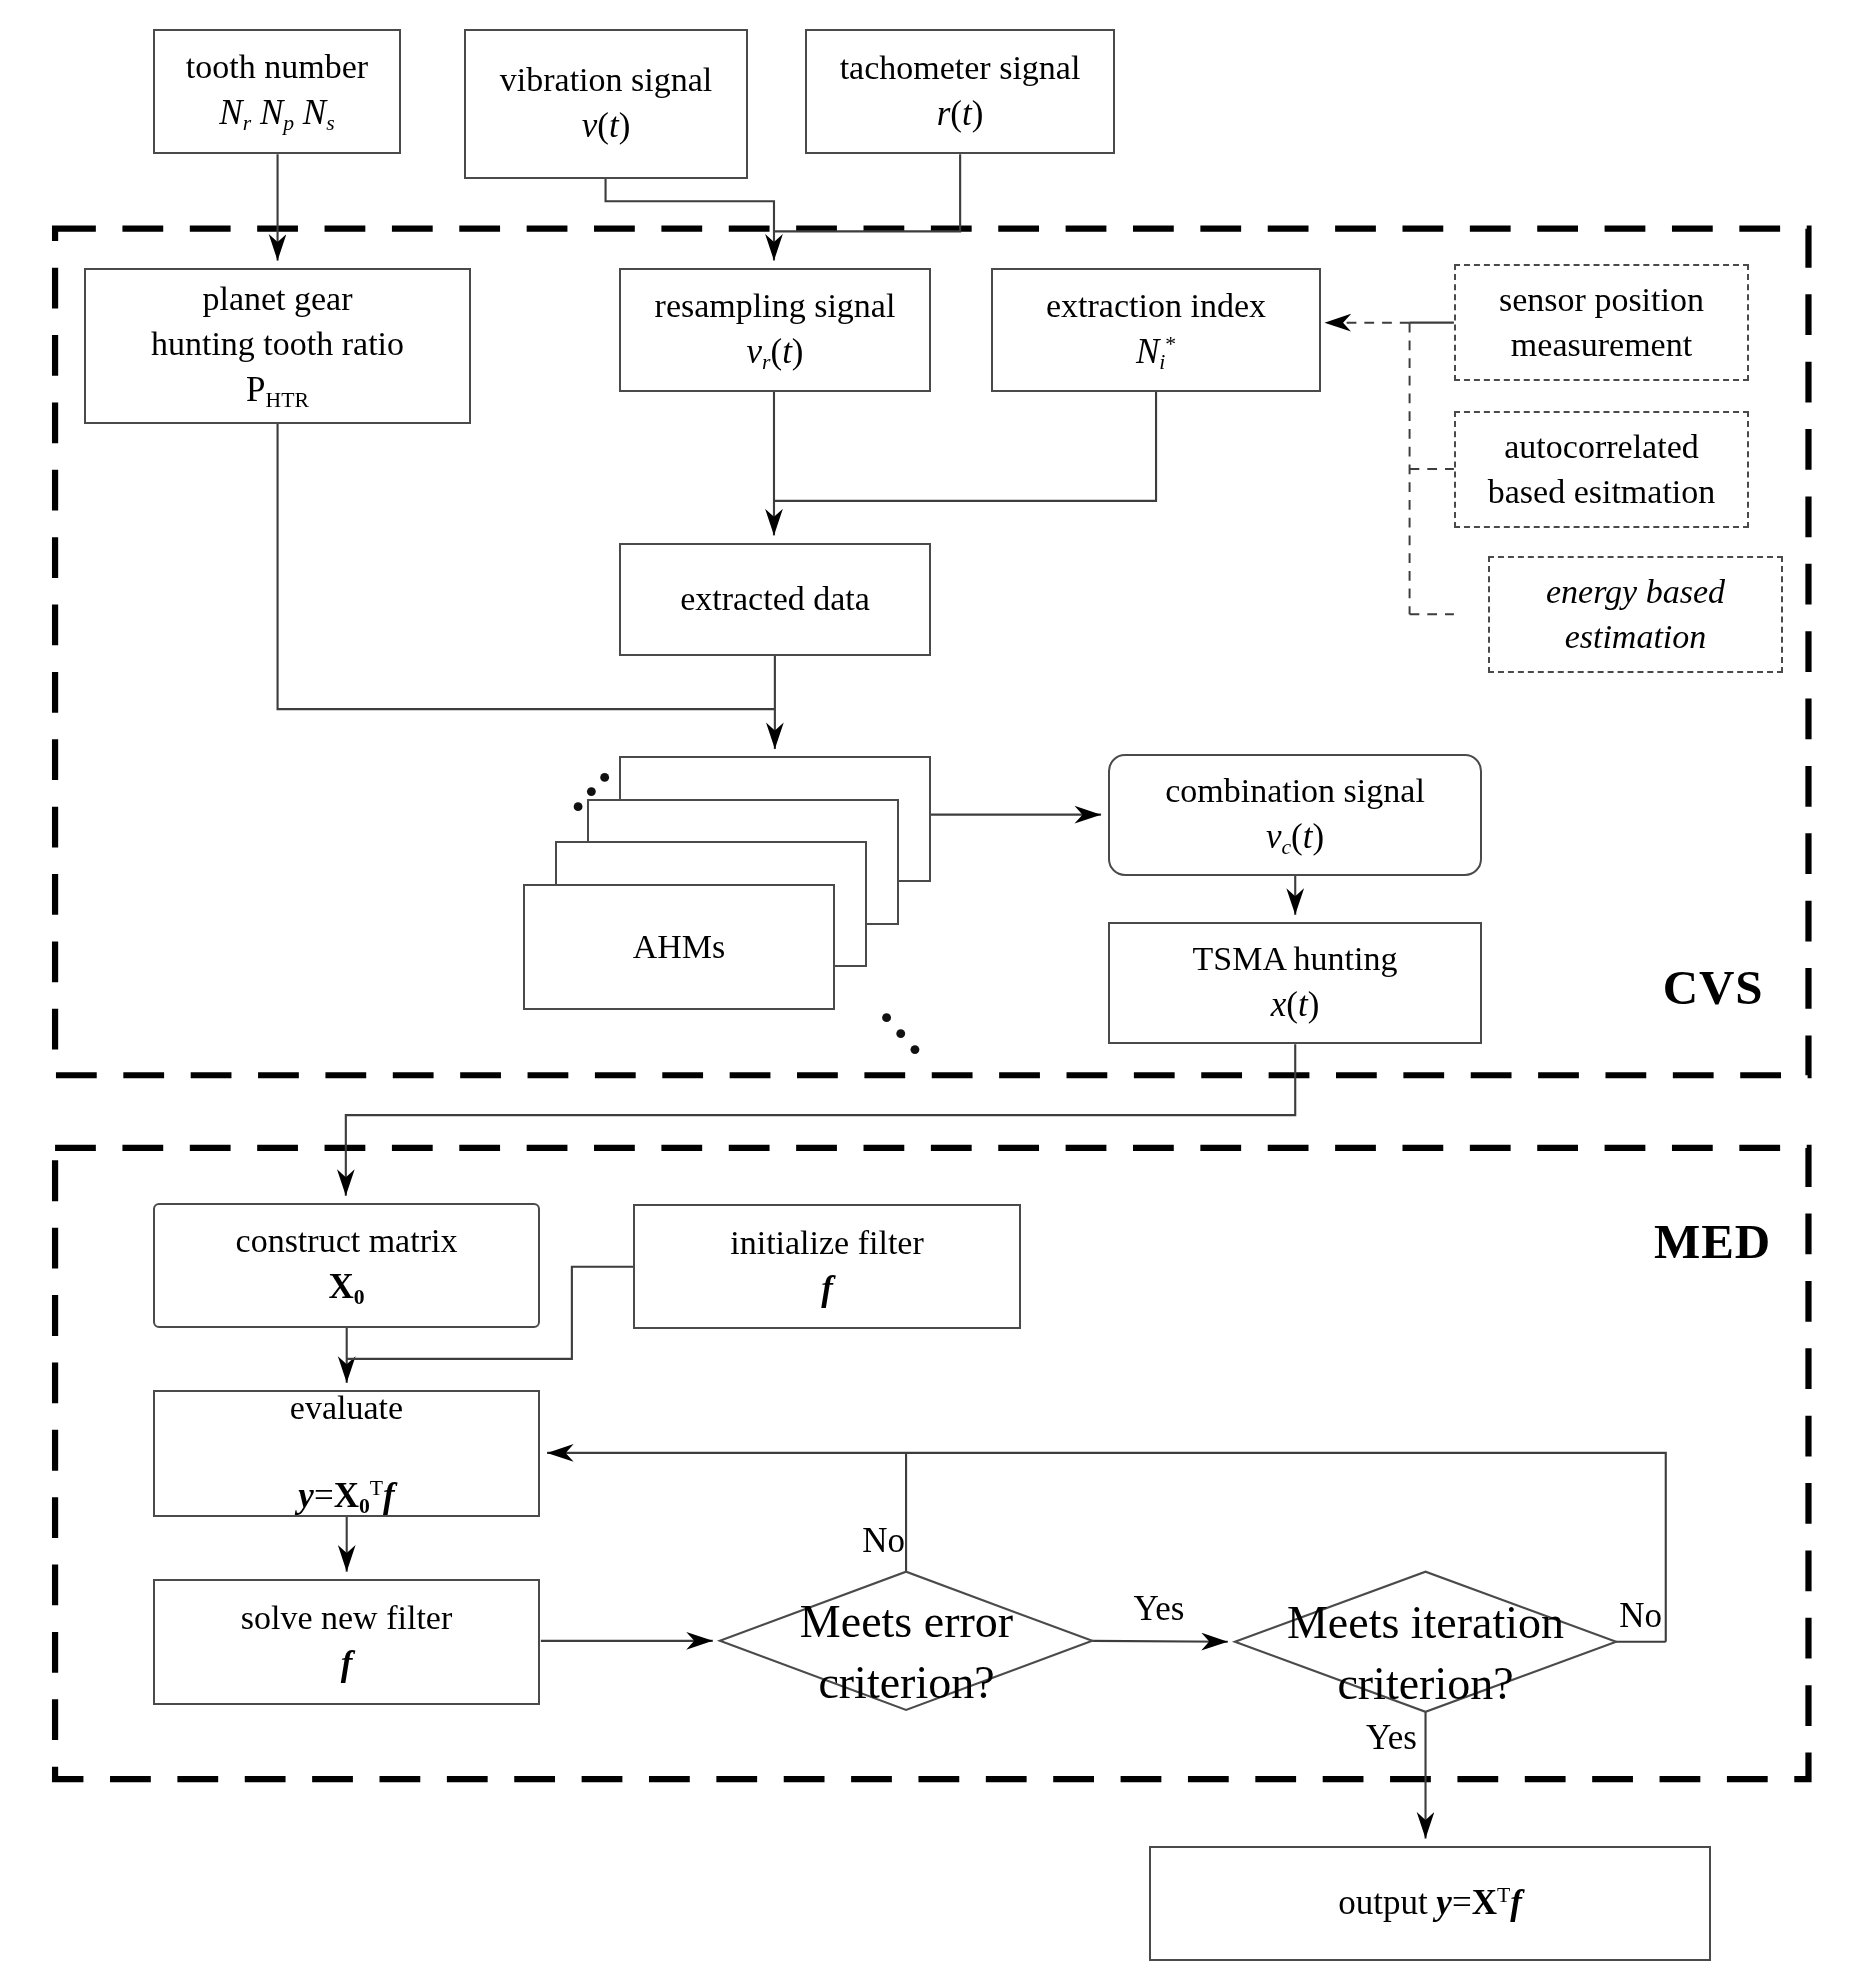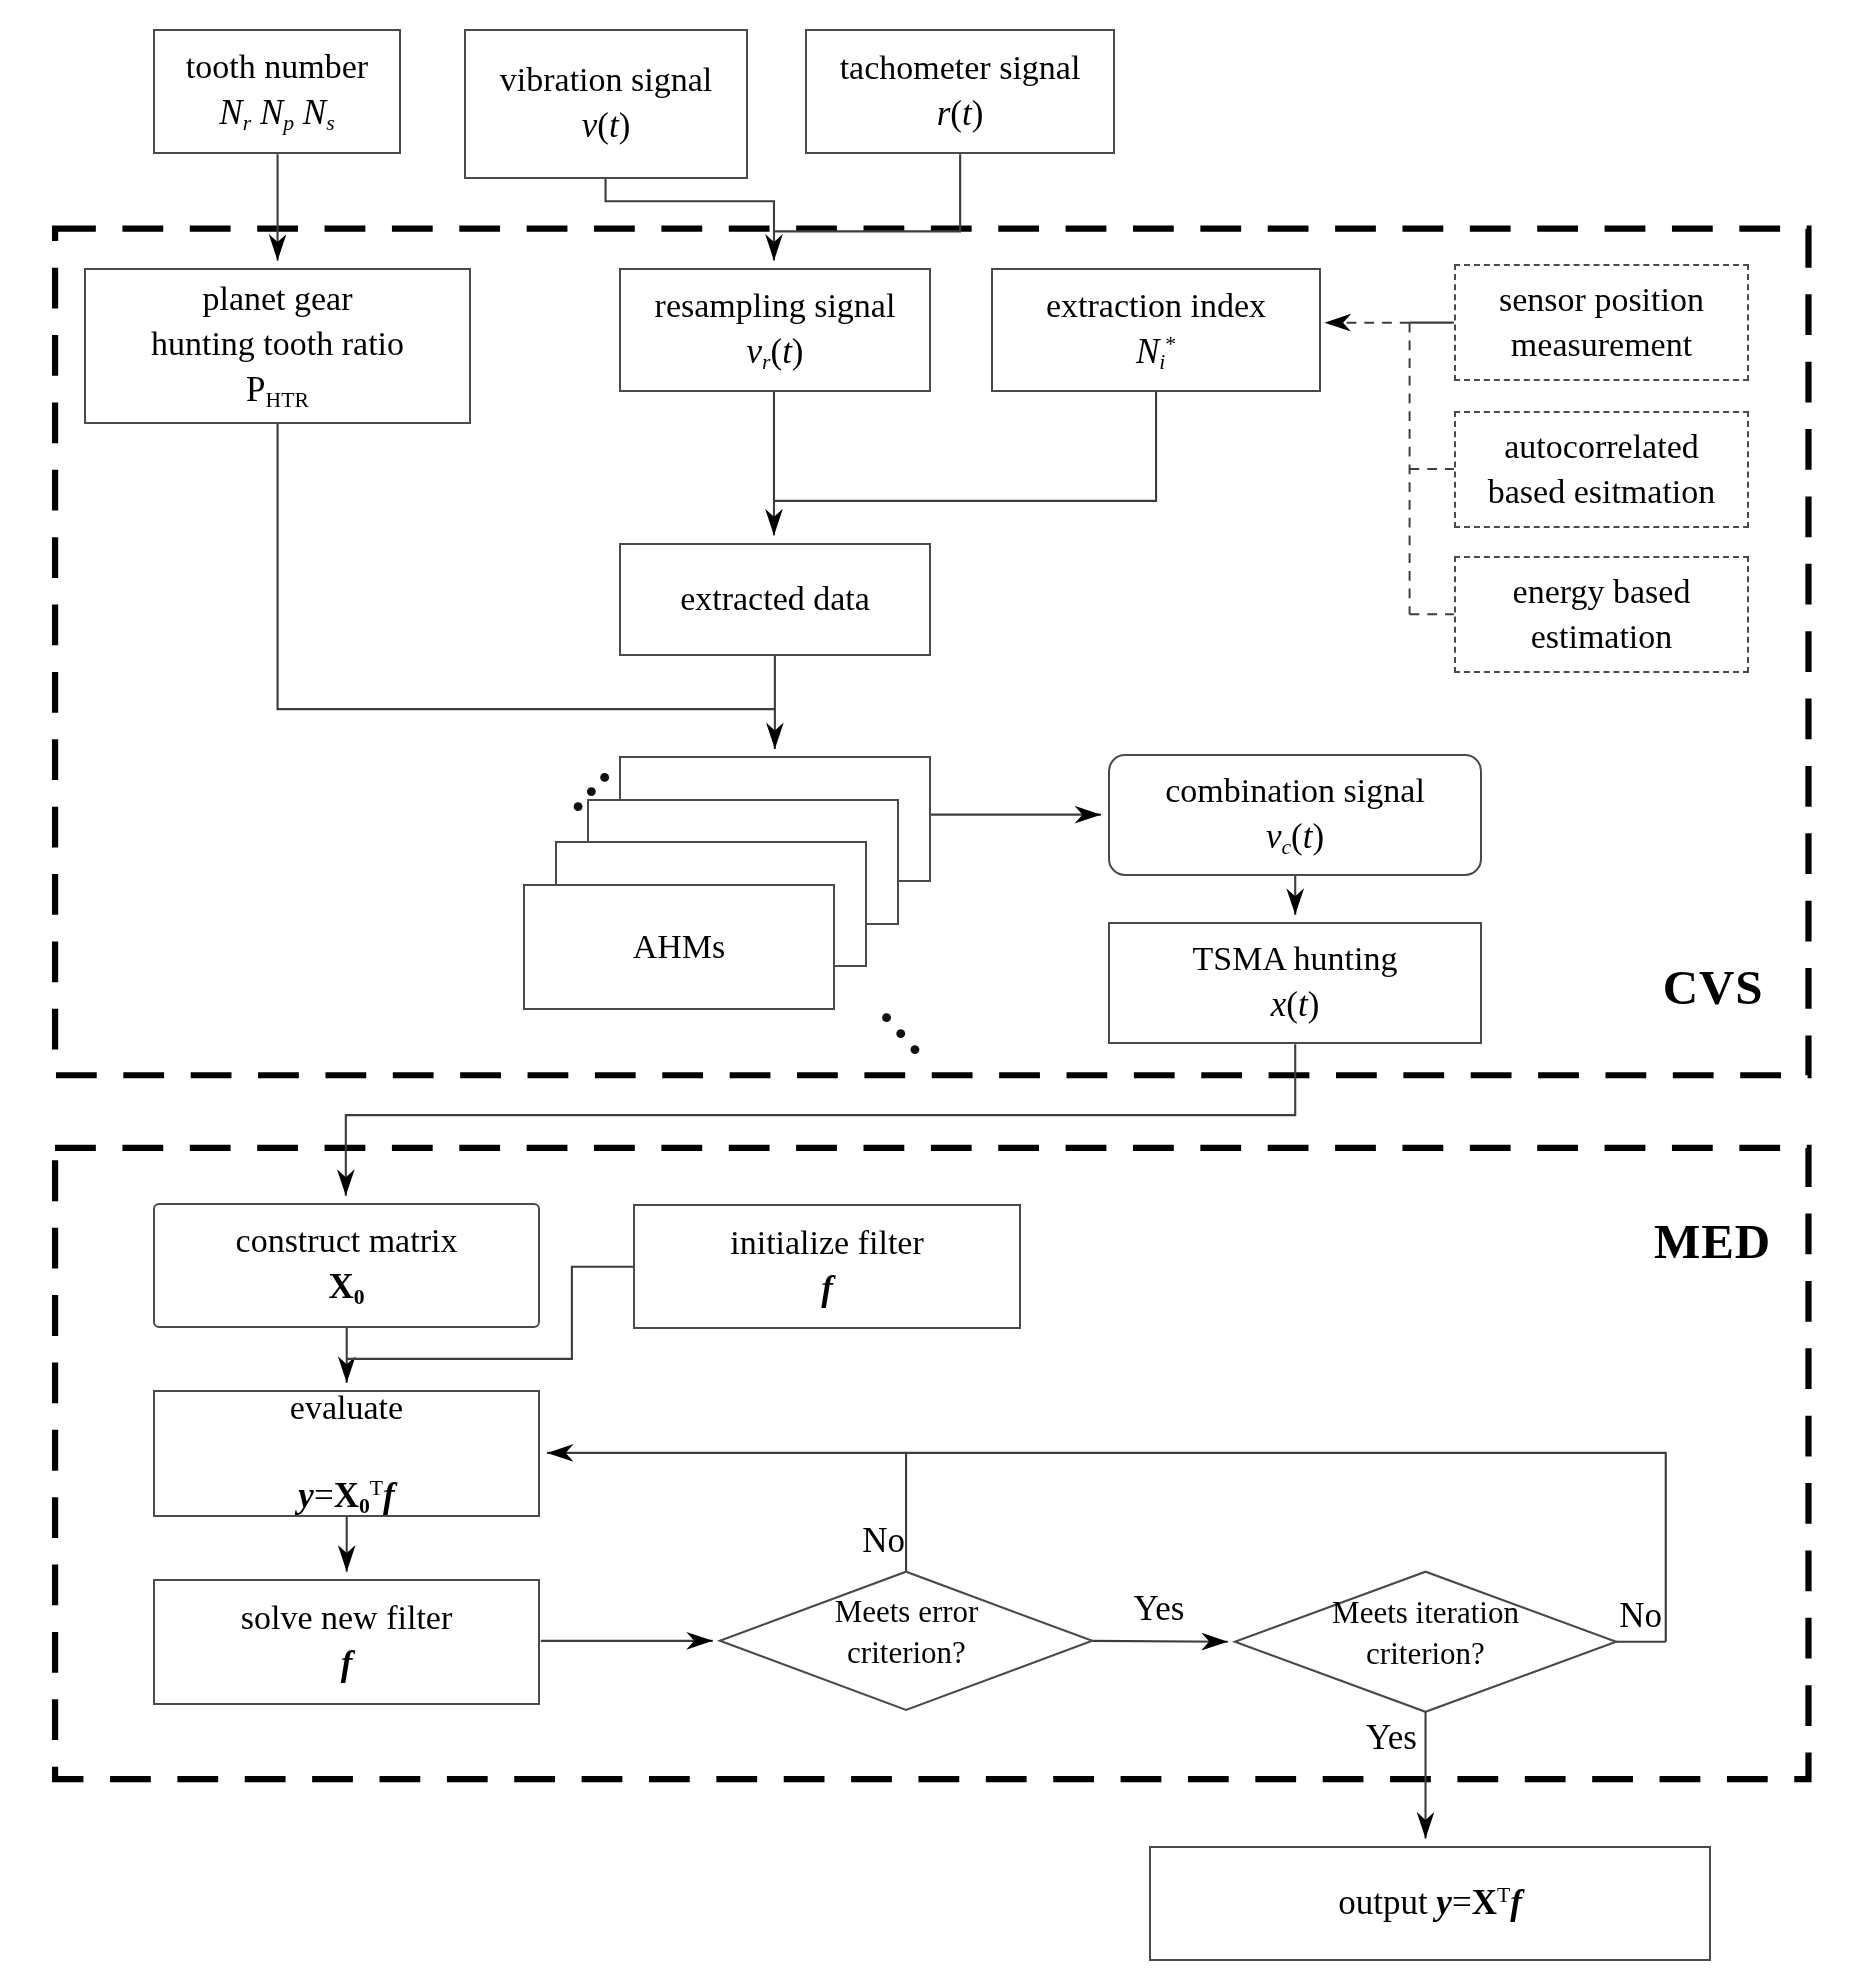--- a/index.html
+++ b/index.html
@@ -21,21 +21,21 @@
     font-size:34px;line-height:1.32;z-index:1;
   }
   .box.dashed{border:2px dashed #4a4a4a;}
   .formula{font-size:35px;}
   .fs-i{font-style:italic;}
   .fs-b{font-weight:bold;}
   .fs-bi{font-weight:bold;font-style:italic;}
   .fs-sub{font-size:62%;vertical-align:-0.28em;}
   .fs-sup{font-size:62%;vertical-align:0.55em;}
   .dtext{
-    position:absolute;z-index:1;text-align:center;font-size:31px;line-height:1.32;
+    position:absolute;z-index:1;text-align:center;font-size:46px;line-height:1.32;
   }
   .elabel{position:absolute;z-index:1;font-size:35px;}
   .slabel{
     position:absolute;z-index:1;font-weight:bold;font-size:49px;
     font-family:"Liberation Serif","DejaVu Serif",serif;letter-spacing:0.9px;
   }
 </style>
 </head>
 <body>
 
@@ -126,21 +126,21 @@
   <div class="box dashed" style="left:1454px;top:264px;width:295px;height:117px;">
     <div>sensor position</div>
     <div>measurement</div>
   </div>
 
   <div class="box dashed" style="left:1454px;top:411px;width:295px;height:117px;">
     <div>autocorrelated</div>
     <div>based esitmation</div>
   </div>
 
-  <div class="box dashed" style="left:1454px;top:556px;width:295px;height:117px;">
+  <div class="box dashed" style="left:1488px;top:556px;width:295px;height:117px;font-style:italic;">
     <div>energy based</div>
     <div>estimation</div>
   </div>
 
   <div class="box" style="left:619px;top:543px;width:312px;height:113px;">
     <div>extracted data</div>
   </div>
 
   <div class="box" style="left:619px;top:756px;width:312px;height:126px;"></div>
   <div class="box" style="left:587px;top:799px;width:312px;height:126px;"></div>

